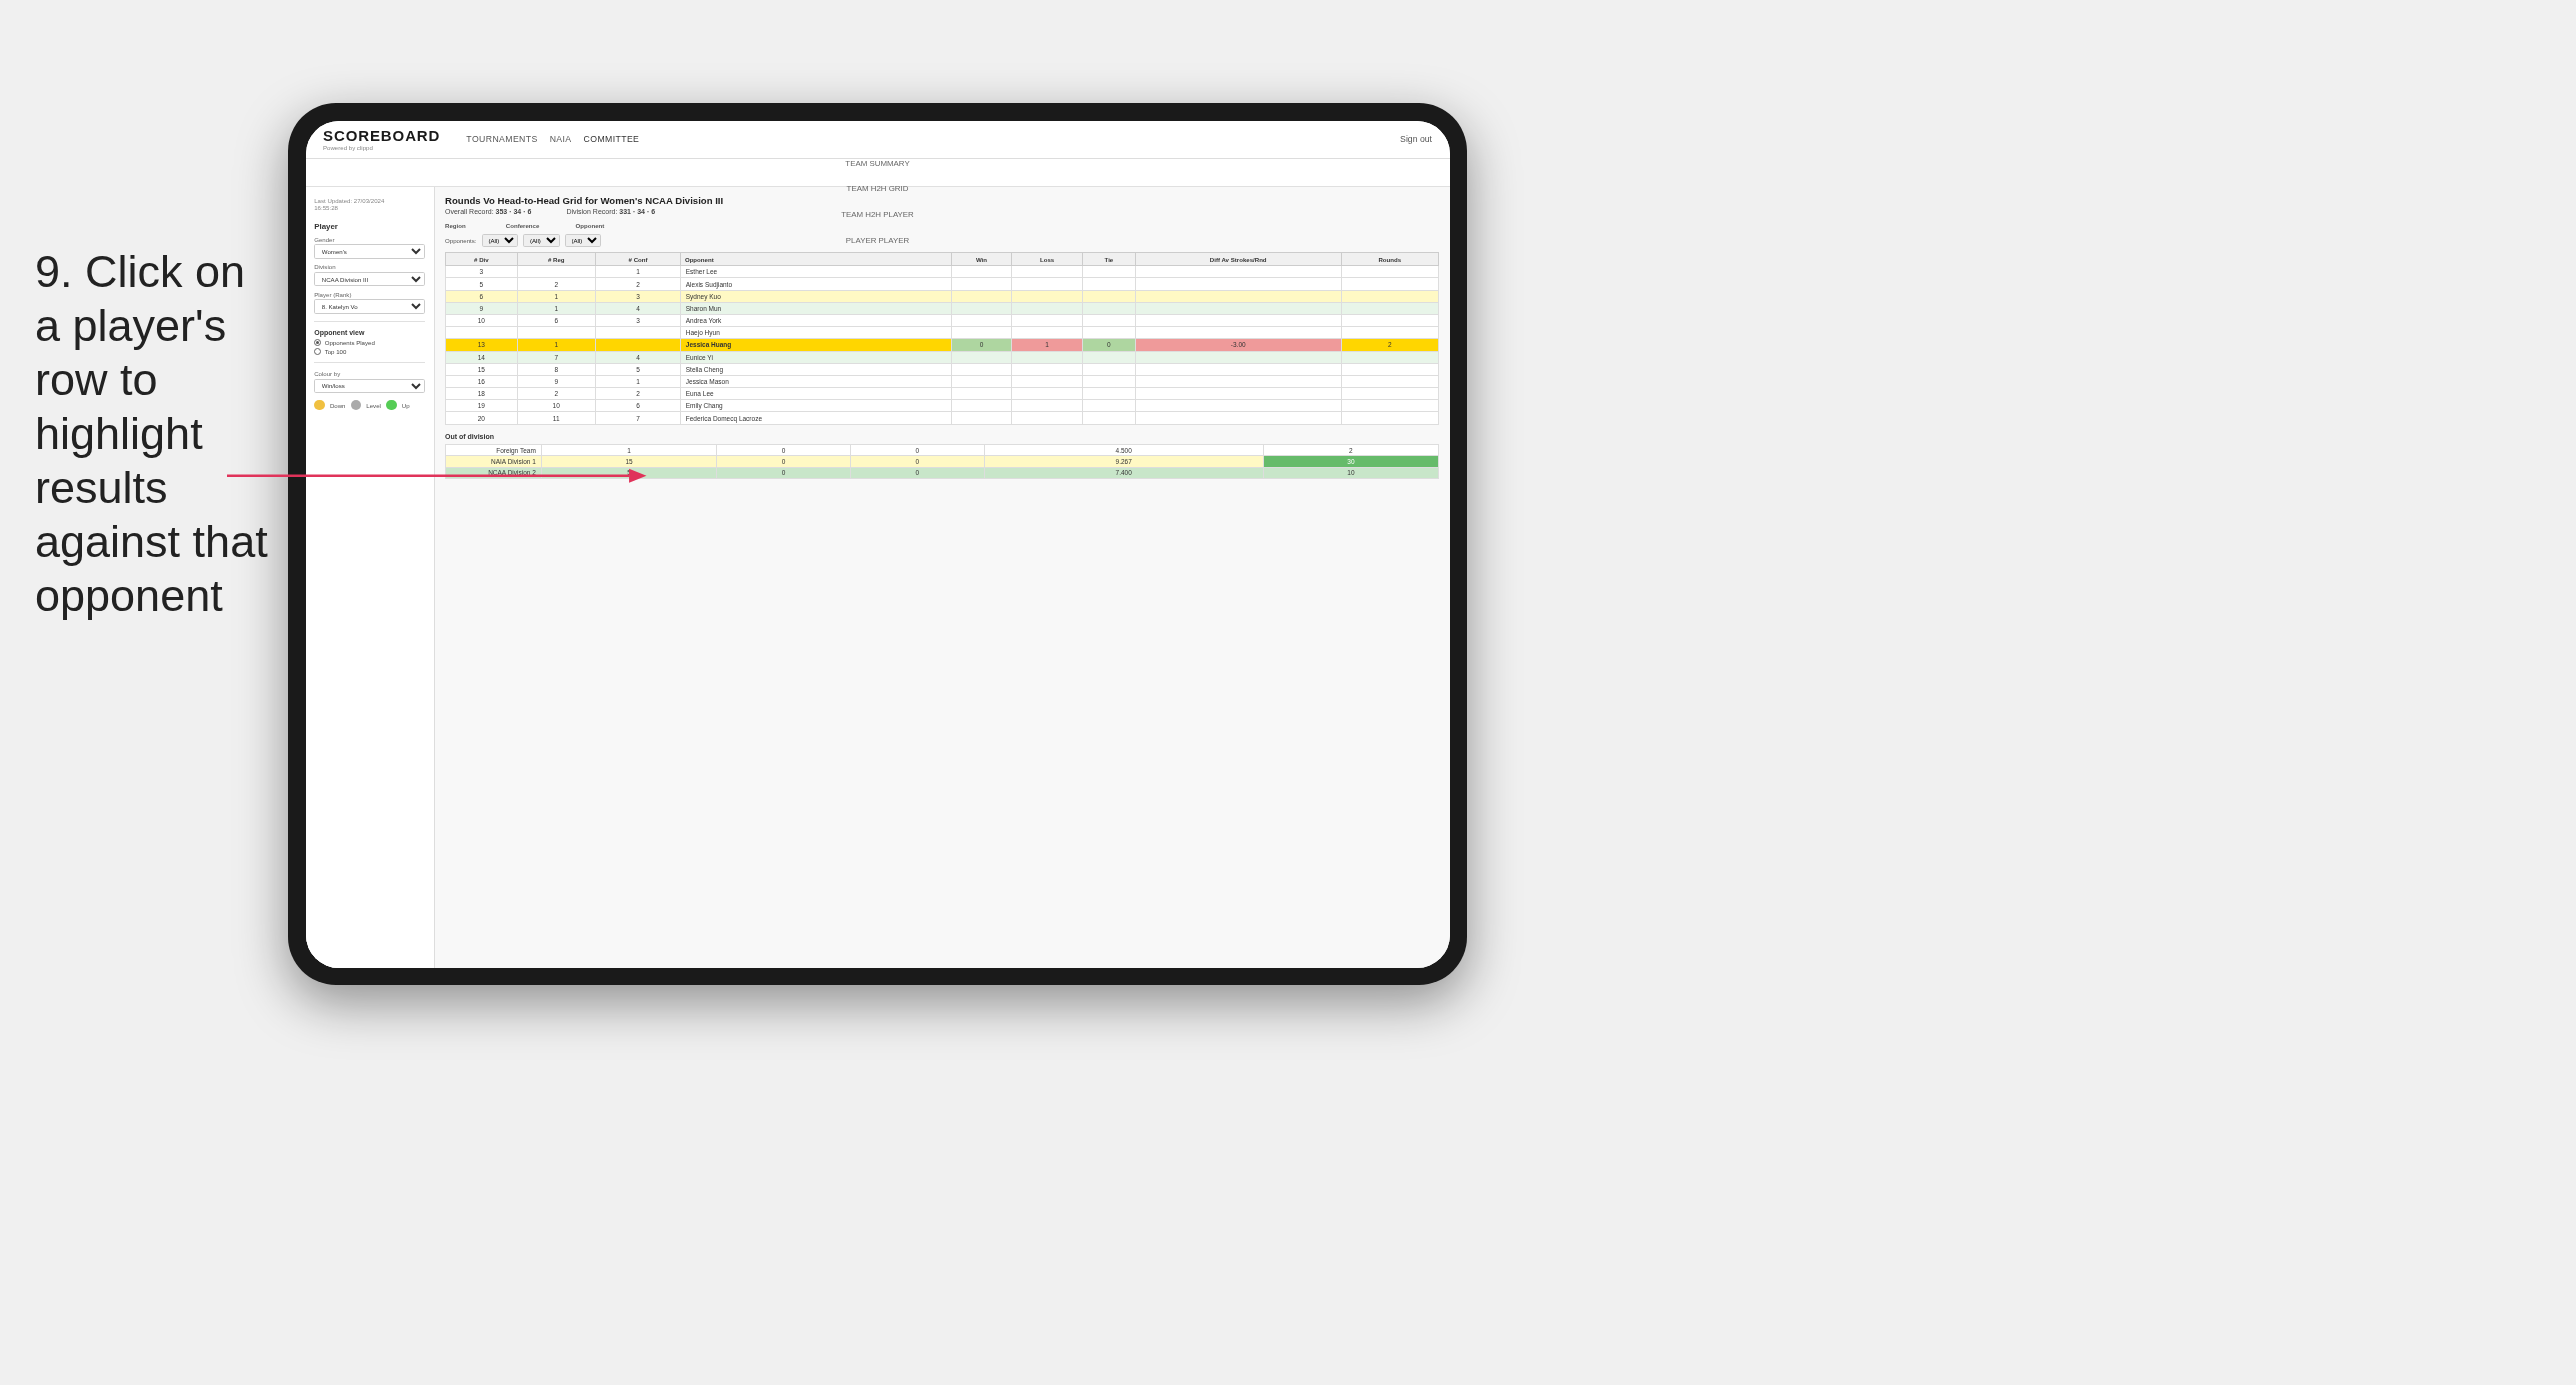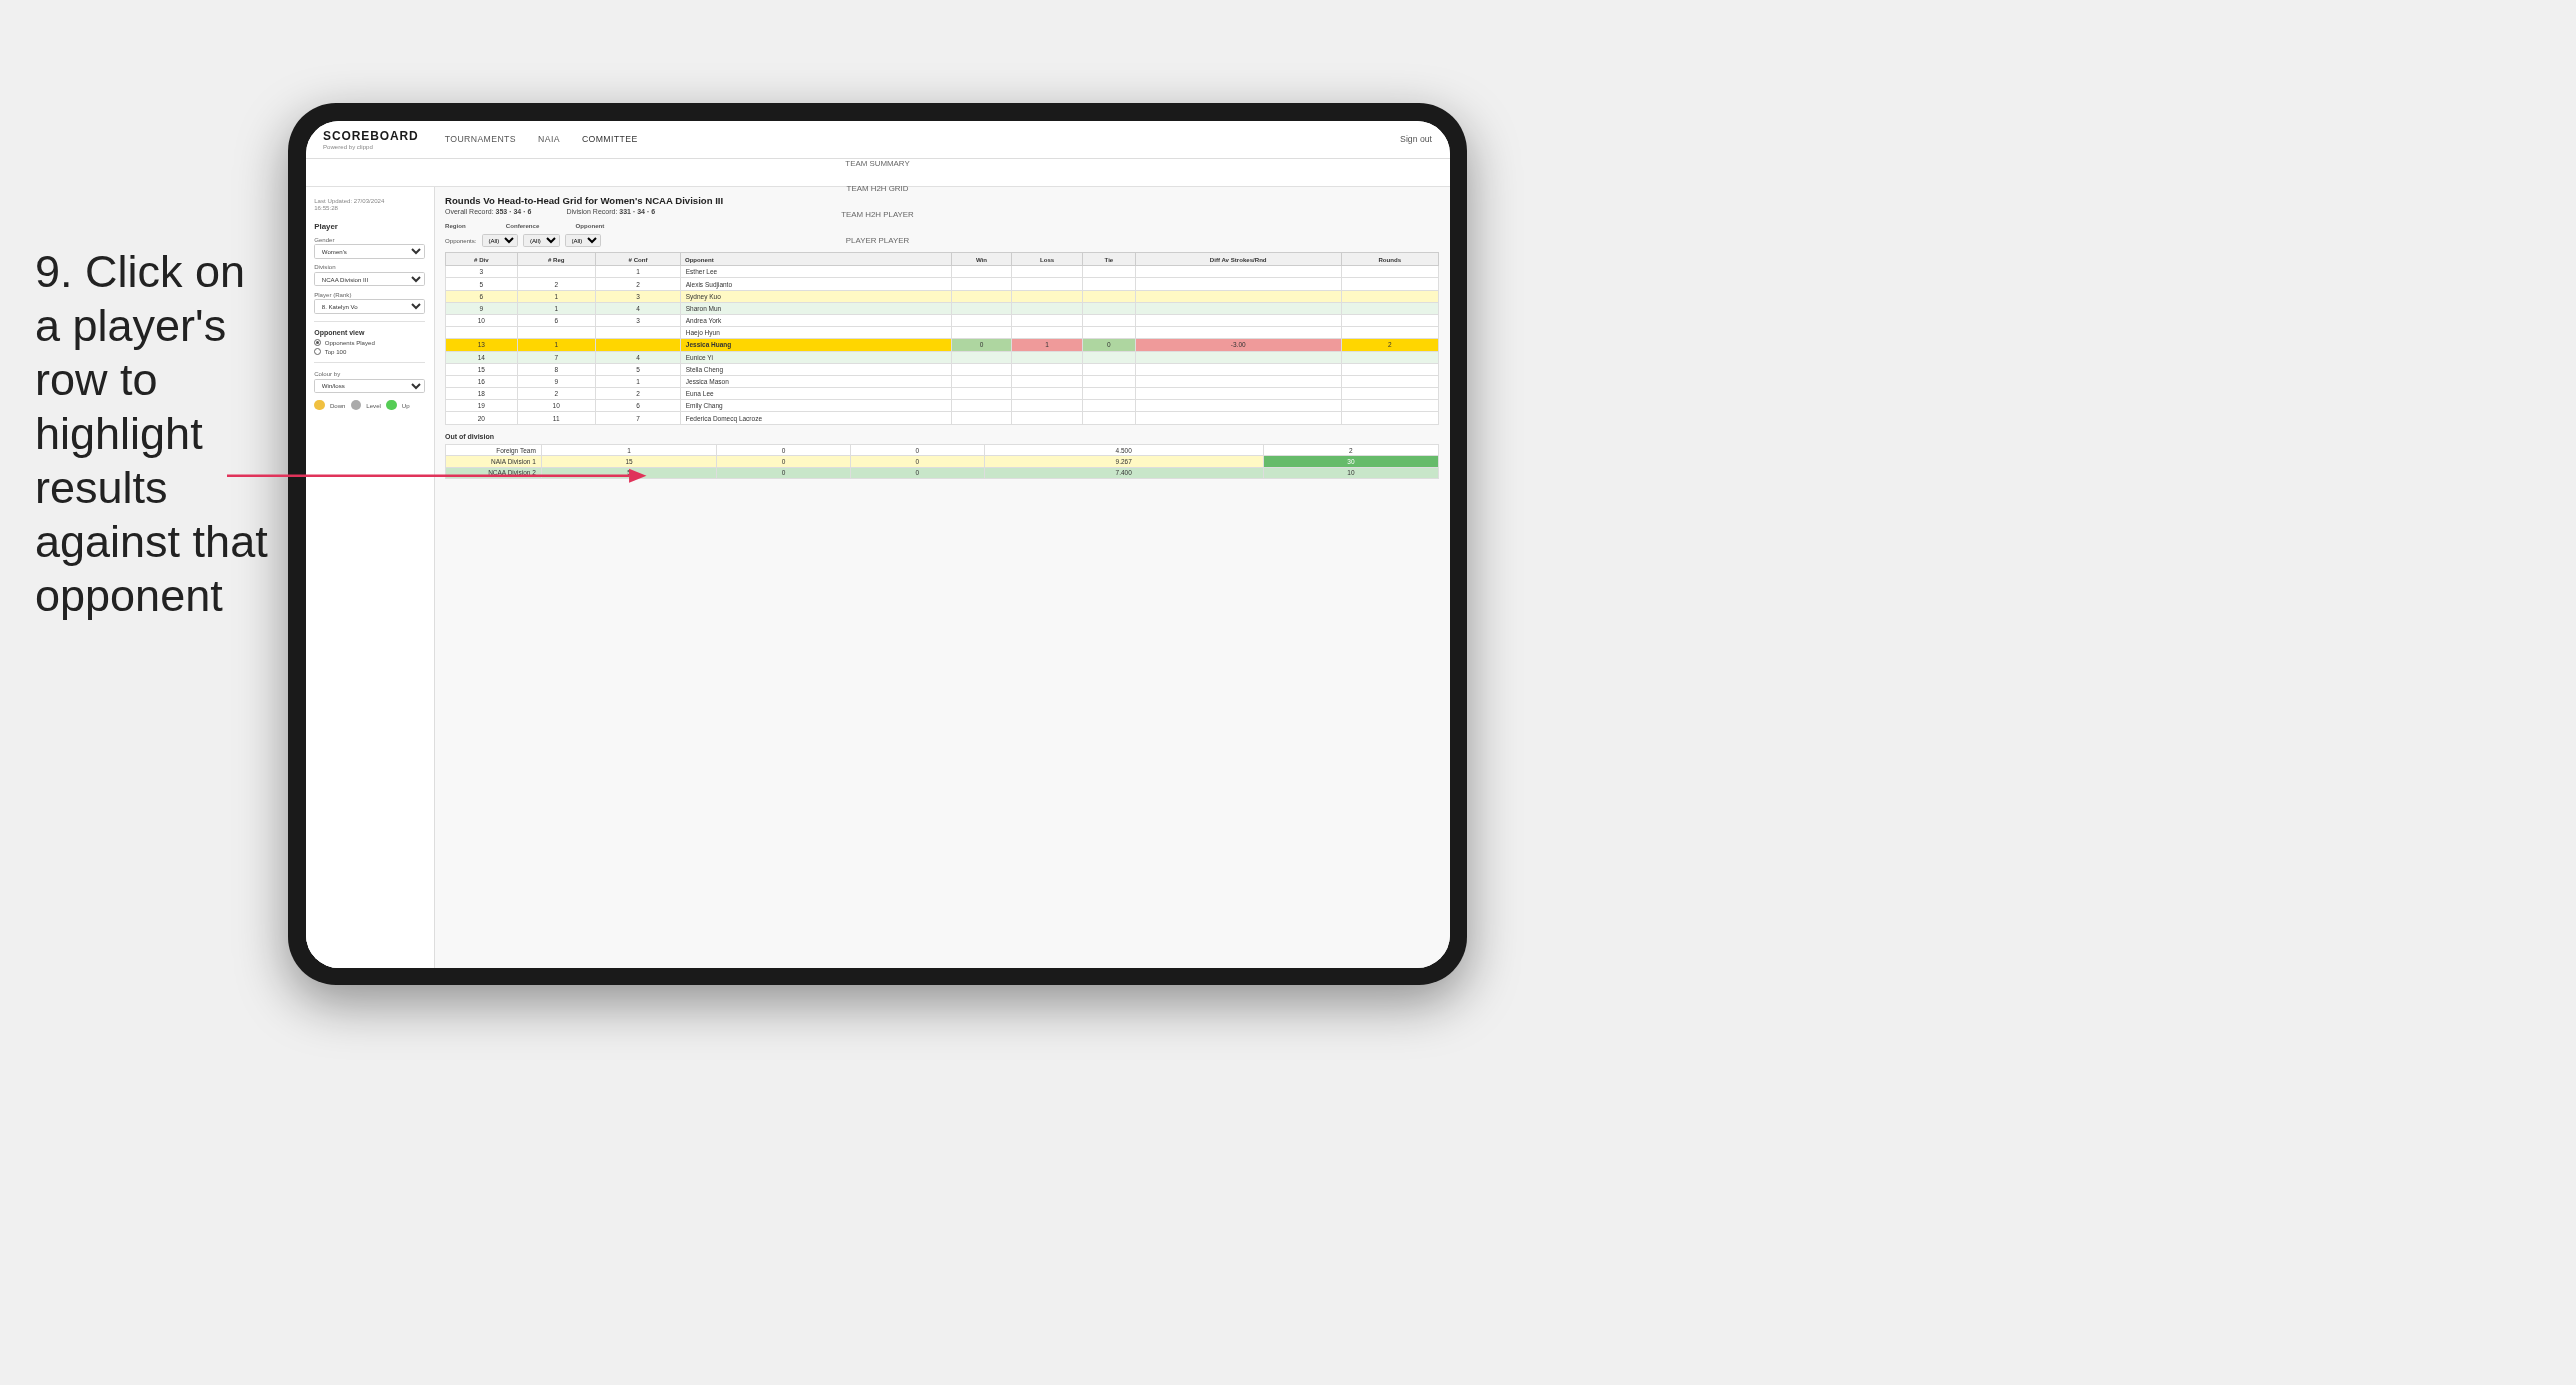--- a/index.html
+++ b/index.html
@@ -57,35 +57,35 @@
       height: 38px;
     }
 
     .logo-area {
       display: flex;
       flex-direction: column;
       margin-right: 26px;
     }
 
     .logo-title {
-      font-size: 12px;
+      font-size: 15px;
       font-weight: 900;
       letter-spacing: 0.9px;
       color: #1a1a1a;
       text-transform: uppercase;
     }
 
     .logo-sub {
       font-size: 6.1px;
       color: #888;
     }
 
     .top-nav-links {
       display: flex;
-      gap: 22px;
+      gap: 12px;
       flex: 1;
     }
 
     .top-nav-link {
       font-size: 8.7px;
       color: #555;
       text-decoration: none;
       letter-spacing: 0.4px;
       cursor: pointer;
       padding: 1.7px 0;

